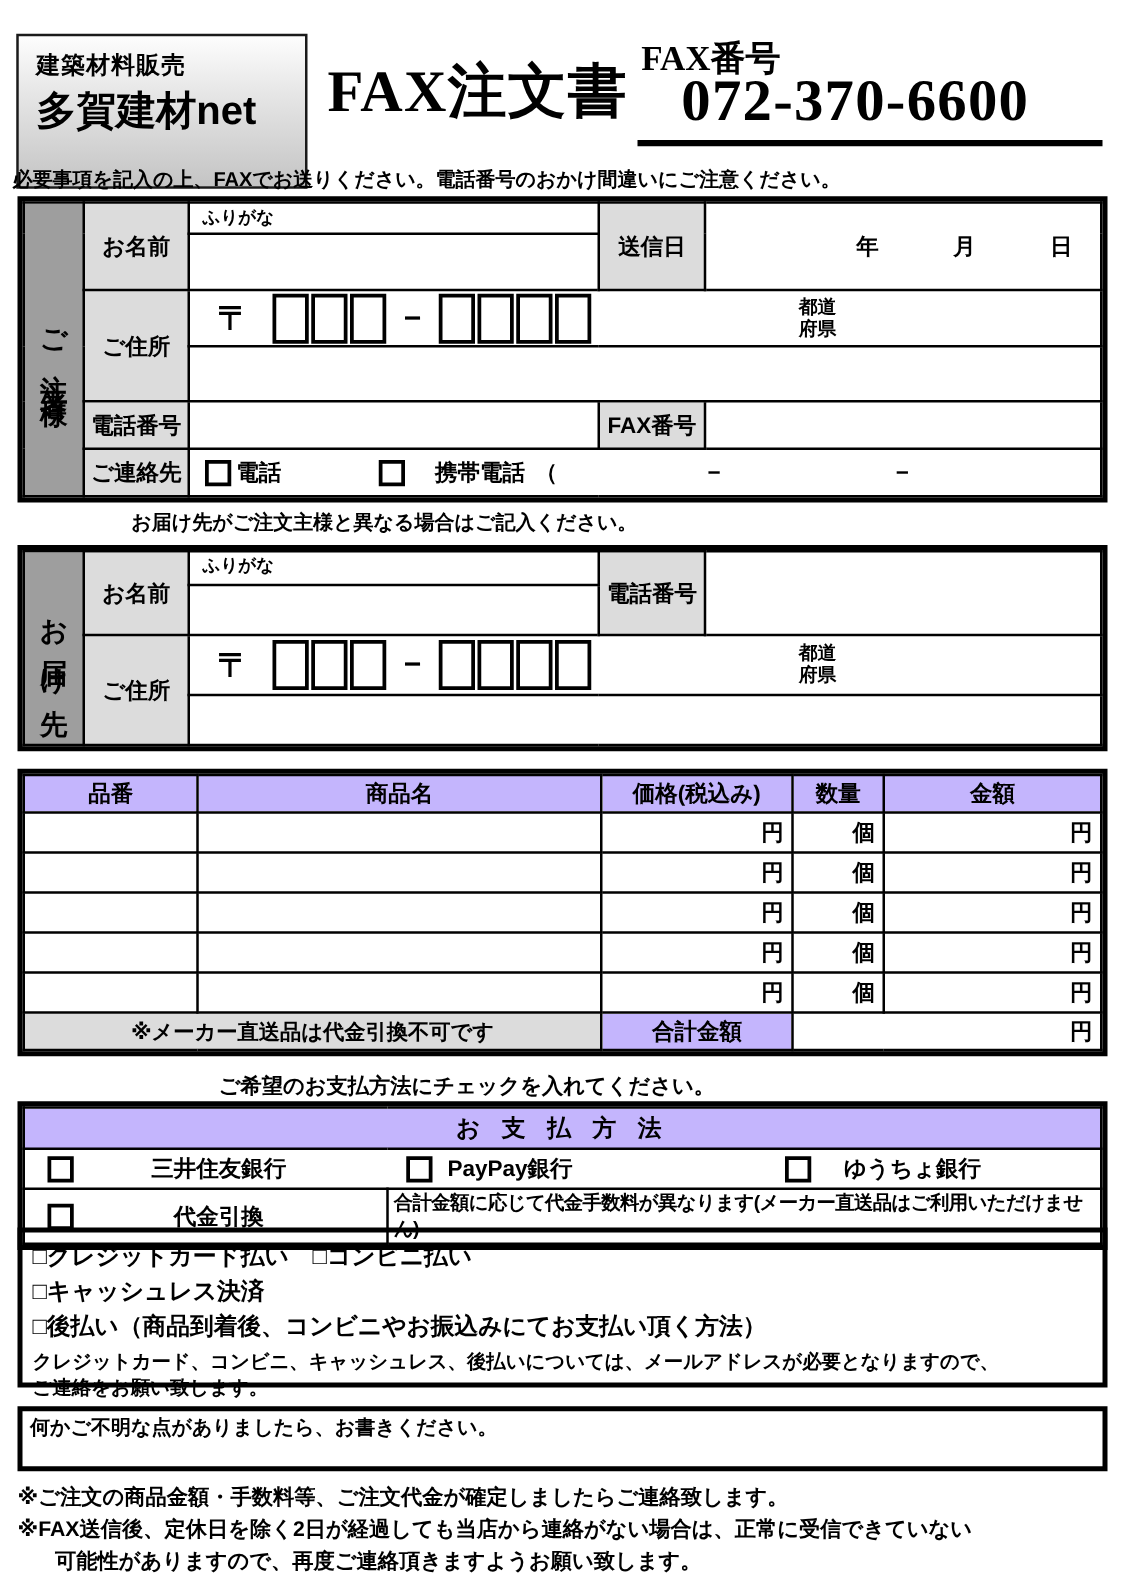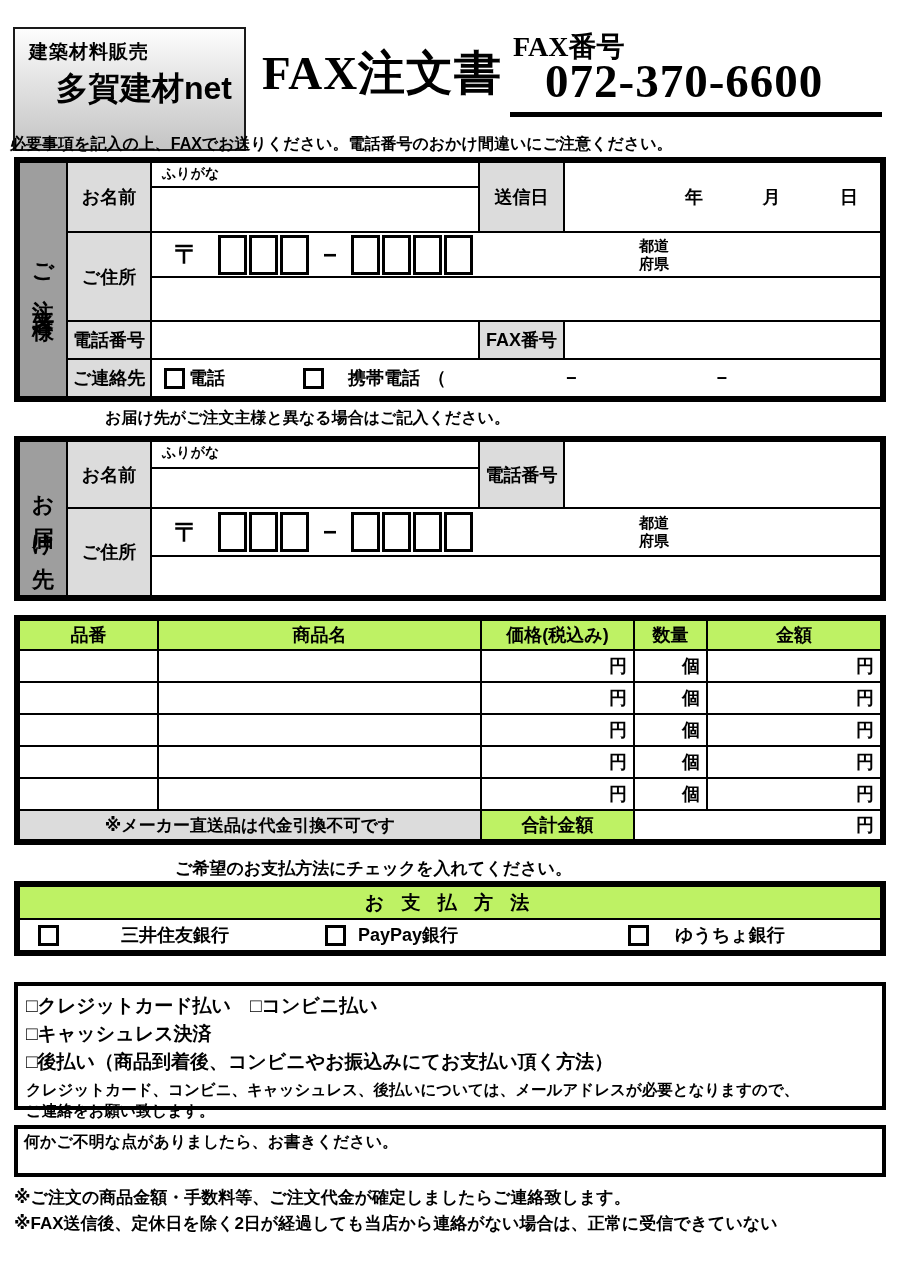--- a/index.html
+++ b/index.html
@@ -11,21 +11,21 @@
   .abs { position:absolute; }
 
   
   .logo-box {
     left:13px; top:27px; width:233px; height:124px;
     border:2px solid #1a1a1a;
     background:linear-gradient(#fdfdfd 0%, #e8e8e8 35%, #c4c4c4 100%);
     padding:10px 12px 0 14px;
   }
   .logo-line1 { font-size:19px; font-weight:bold; letter-spacing:1px; }
-  .logo-line2 { font-size:32px; font-weight:bold; margin-top:2px; letter-spacing:0px;text-align:right; }
+  .logo-line2 { font-size:32px; font-weight:bold; margin-top:2px; letter-spacing:0px; }
   .doc-title {
     left:262px; top:42px; font-family:"Liberation Serif","DejaVu Serif",serif;
     font-size:47px; font-weight:bold; letter-spacing:1px;
   }
   .fax-label {
     left:513px; top:28px; font-family:"Liberation Serif","DejaVu Serif",serif;
     font-size:28px; font-weight:bold;
   }
   .fax-number {
     left:545px; top:54px; font-family:"Liberation Serif","DejaVu Serif",serif;
@@ -37,21 +37,21 @@
   
   .tblwrap { border:4px solid #000; background:#fff; }
   table { border-collapse:collapse; table-layout:fixed; width:100%; }
   td { border:2px solid #000; padding:0; vertical-align:middle; overflow:hidden; }
   .strip {
     background:#9e9e9e; font-weight:bold; font-size:22px; text-align:center;
     writing-mode:vertical-rl; text-orientation:upright; letter-spacing:7px;
   }
   .lbl { background:#dcdcdc; font-weight:bold; font-size:18px; text-align:center; }
   .furi { font-size:14px; font-weight:bold; padding:2px 0 0 10px; vertical-align:top; }
-  .hdr { background:#bef264; font-weight:bold; font-size:18px; text-align:center; }
+  .hdr { background:#c4b5fd; font-weight:bold; font-size:18px; text-align:center; }
   .unit { text-align:right; font-weight:bold; font-size:18px; padding-right:6px; }
   .ltgray { background:#dcdcdc; font-weight:bold; font-size:17px; text-align:center; }
 
   .datecell { }
   .dateflex { display:flex; justify-content:space-between; padding:0 22px 0 120px;
               font-size:18px; font-weight:bold; }
 
   .postal { position:relative; }
   .prow { display:flex; align-items:center; height:100%; padding-left:22px; }
   .pmark { font-size:26px; font-weight:bold; margin-right:18px; }
@@ -291,32 +291,42 @@
           <div class="payrow1">
             <span class="cb" style="margin-left:18px"></span>
             <span style="margin-left:62px">三井住友銀行</span>
             <span class="cb" style="margin-left:96px"></span>
             <span style="margin-left:12px">PayPay銀行</span>
             <span class="cb" style="margin-left:170px"></span>
             <span style="margin-left:26px">ゆうちょ銀行</span>
           </div>
         </td>
       </tr>
+      <tr style="height:32px">
+        <td>
+          <div class="payrow1">
+            <span class="cb" style="margin-left:18px"></span>
+            <span style="margin-left:80px">代金引換</span>
+          </div>
+        </td>
+        <td class="codnote">合計金額に応じて代金手数料が異なります(メーカー直送品はご利用いただけません)</td>
+      </tr>
     </tbody>
       </table>
   </div>
 
   <div class="abs credit-box">
     <div class="credit-line">□クレジットカード払い　□コンビニ払い</div>
     <div class="credit-line">□キャッシュレス決済</div>
     <div class="credit-line">□後払い（商品到着後、コンビニやお振込みにてお支払い頂く方法）</div>
     <div class="credit-note" style="margin-top:3px">クレジットカード、コンビニ、キャッシュレス、後払いについては、メールアドレスが必要となりますので、</div>
     <div class="credit-note">ご連絡をお願い致します。</div>
   </div>
 
   <div class="abs notes-box">
     <span>何かご不明な点がありましたら、お書きください。</span>
   </div>
 
   <div class="abs foot" style="left:14px; top:1186px;">※ご注文の商品金額・手数料等、ご注文代金が確定しましたらご連絡致します。</div>
   <div class="abs foot" style="left:14px; top:1212px;">※FAX送信後、定休日を除く2日が経過しても当店から連絡がない場合は、正常に受信できていない</div>
+  <div class="abs foot" style="left:44px; top:1237px;">可能性がありますので、再度ご連絡頂きますようお願い致します。</div>
 
 </div>
 
 </body></html>

